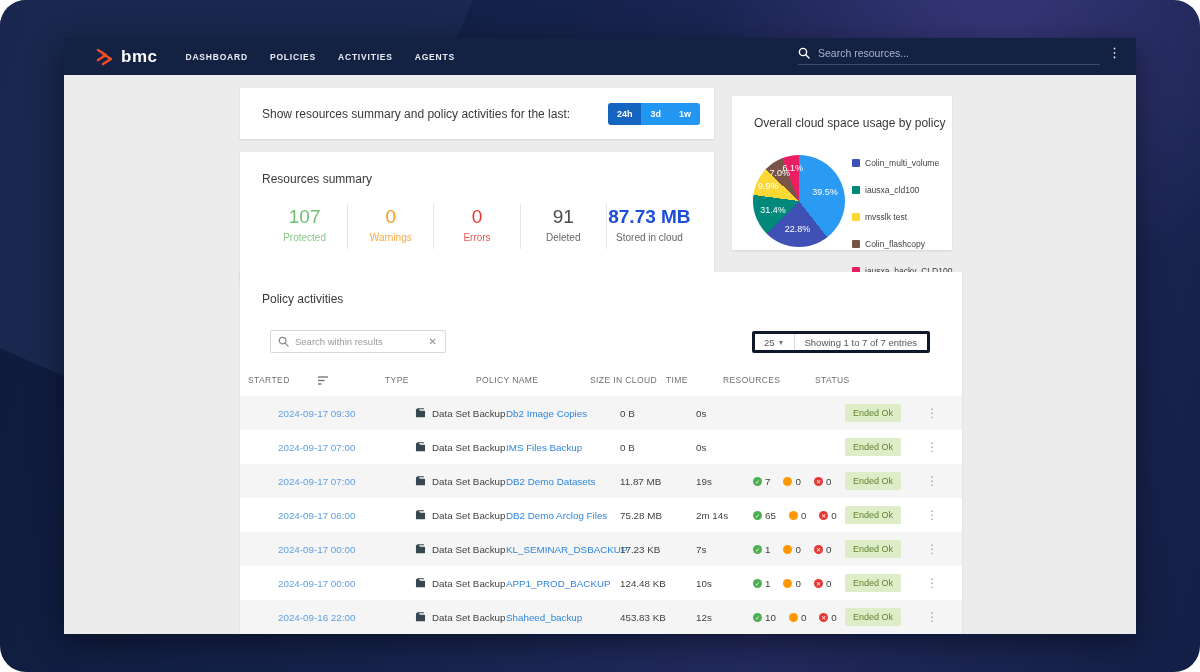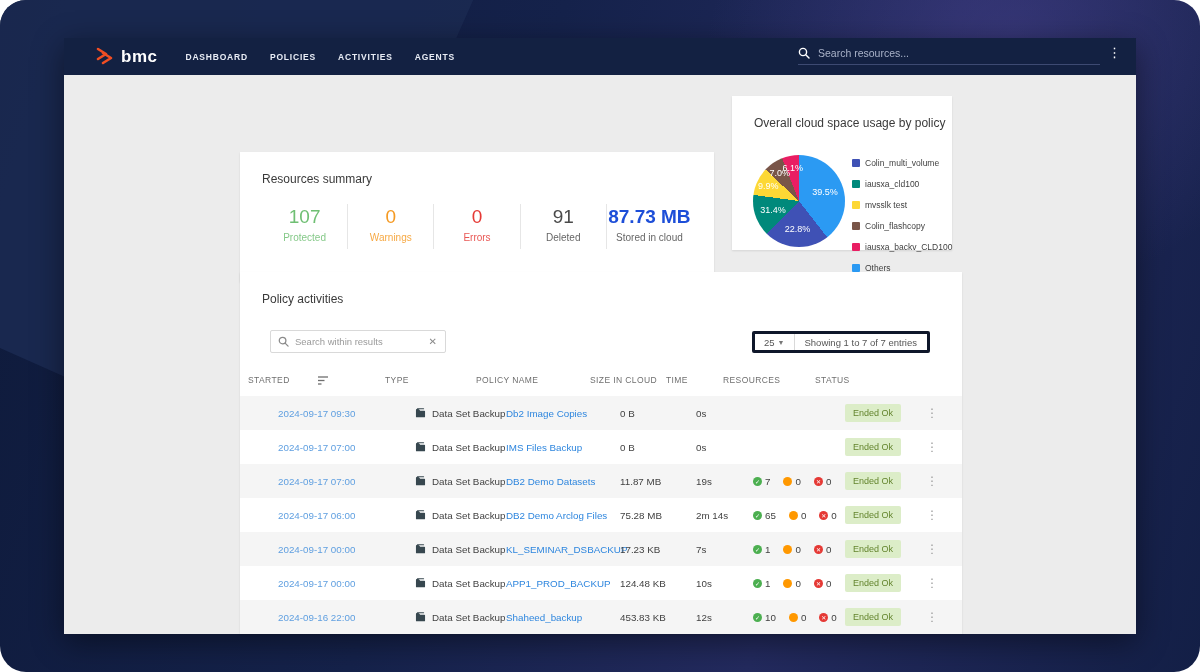--- a/index.html
+++ b/index.html
@@ -11,21 +11,21 @@
            background:#1b2a52; border-radius:60px; transform:rotate(24deg); opacity:.85; }
   .stage::after { content:""; position:absolute; right:-120px; top:-220px; width:620px; height:520px;
            background:radial-gradient(closest-side, rgba(78,70,150,.45), rgba(78,70,150,0));
            transform:rotate(-18deg); }
 
   .app { position:absolute; left:64px; top:38px; width:1072px; height:596px; background:#ececec;
          box-shadow:0 8px 30px rgba(0,0,0,.45); z-index:2; }
 
   
   .nav { position:absolute; left:0; top:0; width:100%; height:37px; background:#132142; display:flex; align-items:center; }
-  .brand { display:flex; align-items:flex-start; margin-left:32px; }
+  .brand { display:flex; align-items:center; margin-left:32px; }
   .brand-text { color:#ffffff; font-weight:bold; font-size:17px; letter-spacing:.5px; margin-left:5px; }
   .nav-items { display:flex; margin-left:28px; gap:22px; }
   .nav-item { color:#e8ecf5; font-size:8.5px; font-weight:bold; letter-spacing:.8px; cursor:pointer; }
   .nav-search { position:absolute; left:734px; top:9px; width:302px; display:flex; align-items:center;
                 border-bottom:1px solid #3d4a72; padding-bottom:5px; }
   .nav-search input { background:transparent; border:none; outline:none; color:#cfd6e6; font-size:10.5px; width:100%;
                       font-family:"Liberation Sans", sans-serif; }
   .nav-search input::placeholder { color:#aab3c9; }
   .nav-kebab { position:absolute; left:1044px; top:7px; color:#ffffff; font-size:13px; cursor:pointer; width:12px; text-align:center; }
 
@@ -45,21 +45,21 @@
   .stats { position:absolute; left:22px; right:22px; top:52px; display:flex; }
   .stat { flex:1; text-align:center; padding:2px 0 6px; }
   .stat + .stat { border-left:1px solid #e6e6e6; }
   .stat-value { font-size:19px; }
   .stat-label { font-size:10px; margin-top:4px; opacity:.85; }
 
   
   .pie-card { left:668px; top:58px; width:220px; height:154px; }
   .pie { position:absolute; left:21px; top:59px; width:92px; height:92px; border-radius:50%; }
   .pie-label { position:absolute; font-size:9px; color:#ffffff; transform:translate(-50%,-50%); white-space:nowrap; }
-  .legend { position:absolute; left:120px; top:62px; display:flex; flex-direction:column; gap:11px; }
+  .legend { position:absolute; left:120px; top:62px; display:flex; flex-direction:column; gap:17px; }
   .legend-item { display:flex; align-items:center; gap:5px; }
   .legend-swatch { width:8px; height:8px; border-radius:1px; flex:none; }
   .legend-text { font-size:8.5px; color:#3f3f3f; white-space:nowrap; }
 
   
   .pa-card { left:176px; top:234px; width:722px; height:362px; overflow:hidden; }
   .pa-search { position:absolute; left:30px; top:58px; width:176px; height:23px; border:1px solid #d9d9d9; border-radius:2px;
                display:flex; align-items:center; padding:0 7px; background:#fff; }
   .pa-search input { border:none; outline:none; font-size:9.5px; color:#555; width:100%; margin-left:6px;
                      font-family:"Liberation Sans", sans-serif; }
@@ -115,20 +115,28 @@
           <svg width="12" height="12" viewBox="0 0 12 12">
               <circle cx="5" cy="5" r="3.6" fill="none" stroke="#ffffff" stroke-width="1.4"></circle>
               <line x1="8" y1="8" x2="11" y2="11" stroke="#ffffff" stroke-width="1.4" stroke-linecap="round"></line>
             </svg>
         </span>
         <input placeholder="Search resources..." style="">
       </div>
       <div class="nav-kebab">⋮</div>
     </div>
 
+    <div class="card filter-card">
+      <span class="filter-label">Show resources summary and policy activities for the last:</span>
+      <div class="filter-group" id="filter-group">
+          <span class="filter-btn selected">24h</span>
+          <span class="filter-btn">3d</span>
+          <span class="filter-btn">1w</span>
+        </div>
+    </div>
 
     <div class="card summary-card">
       <span class="card-title">Resources summary</span>
       <div class="stats" id="stats">
           <div class="stat">
             <div class="stat-value" style="color: rgb(111, 191, 115);">107</div>
             <div class="stat-label" style="color: rgb(111, 191, 115);">Protected</div>
           </div>
           <div class="stat">
             <div class="stat-value" style="color: rgb(245, 154, 35);">0</div>

